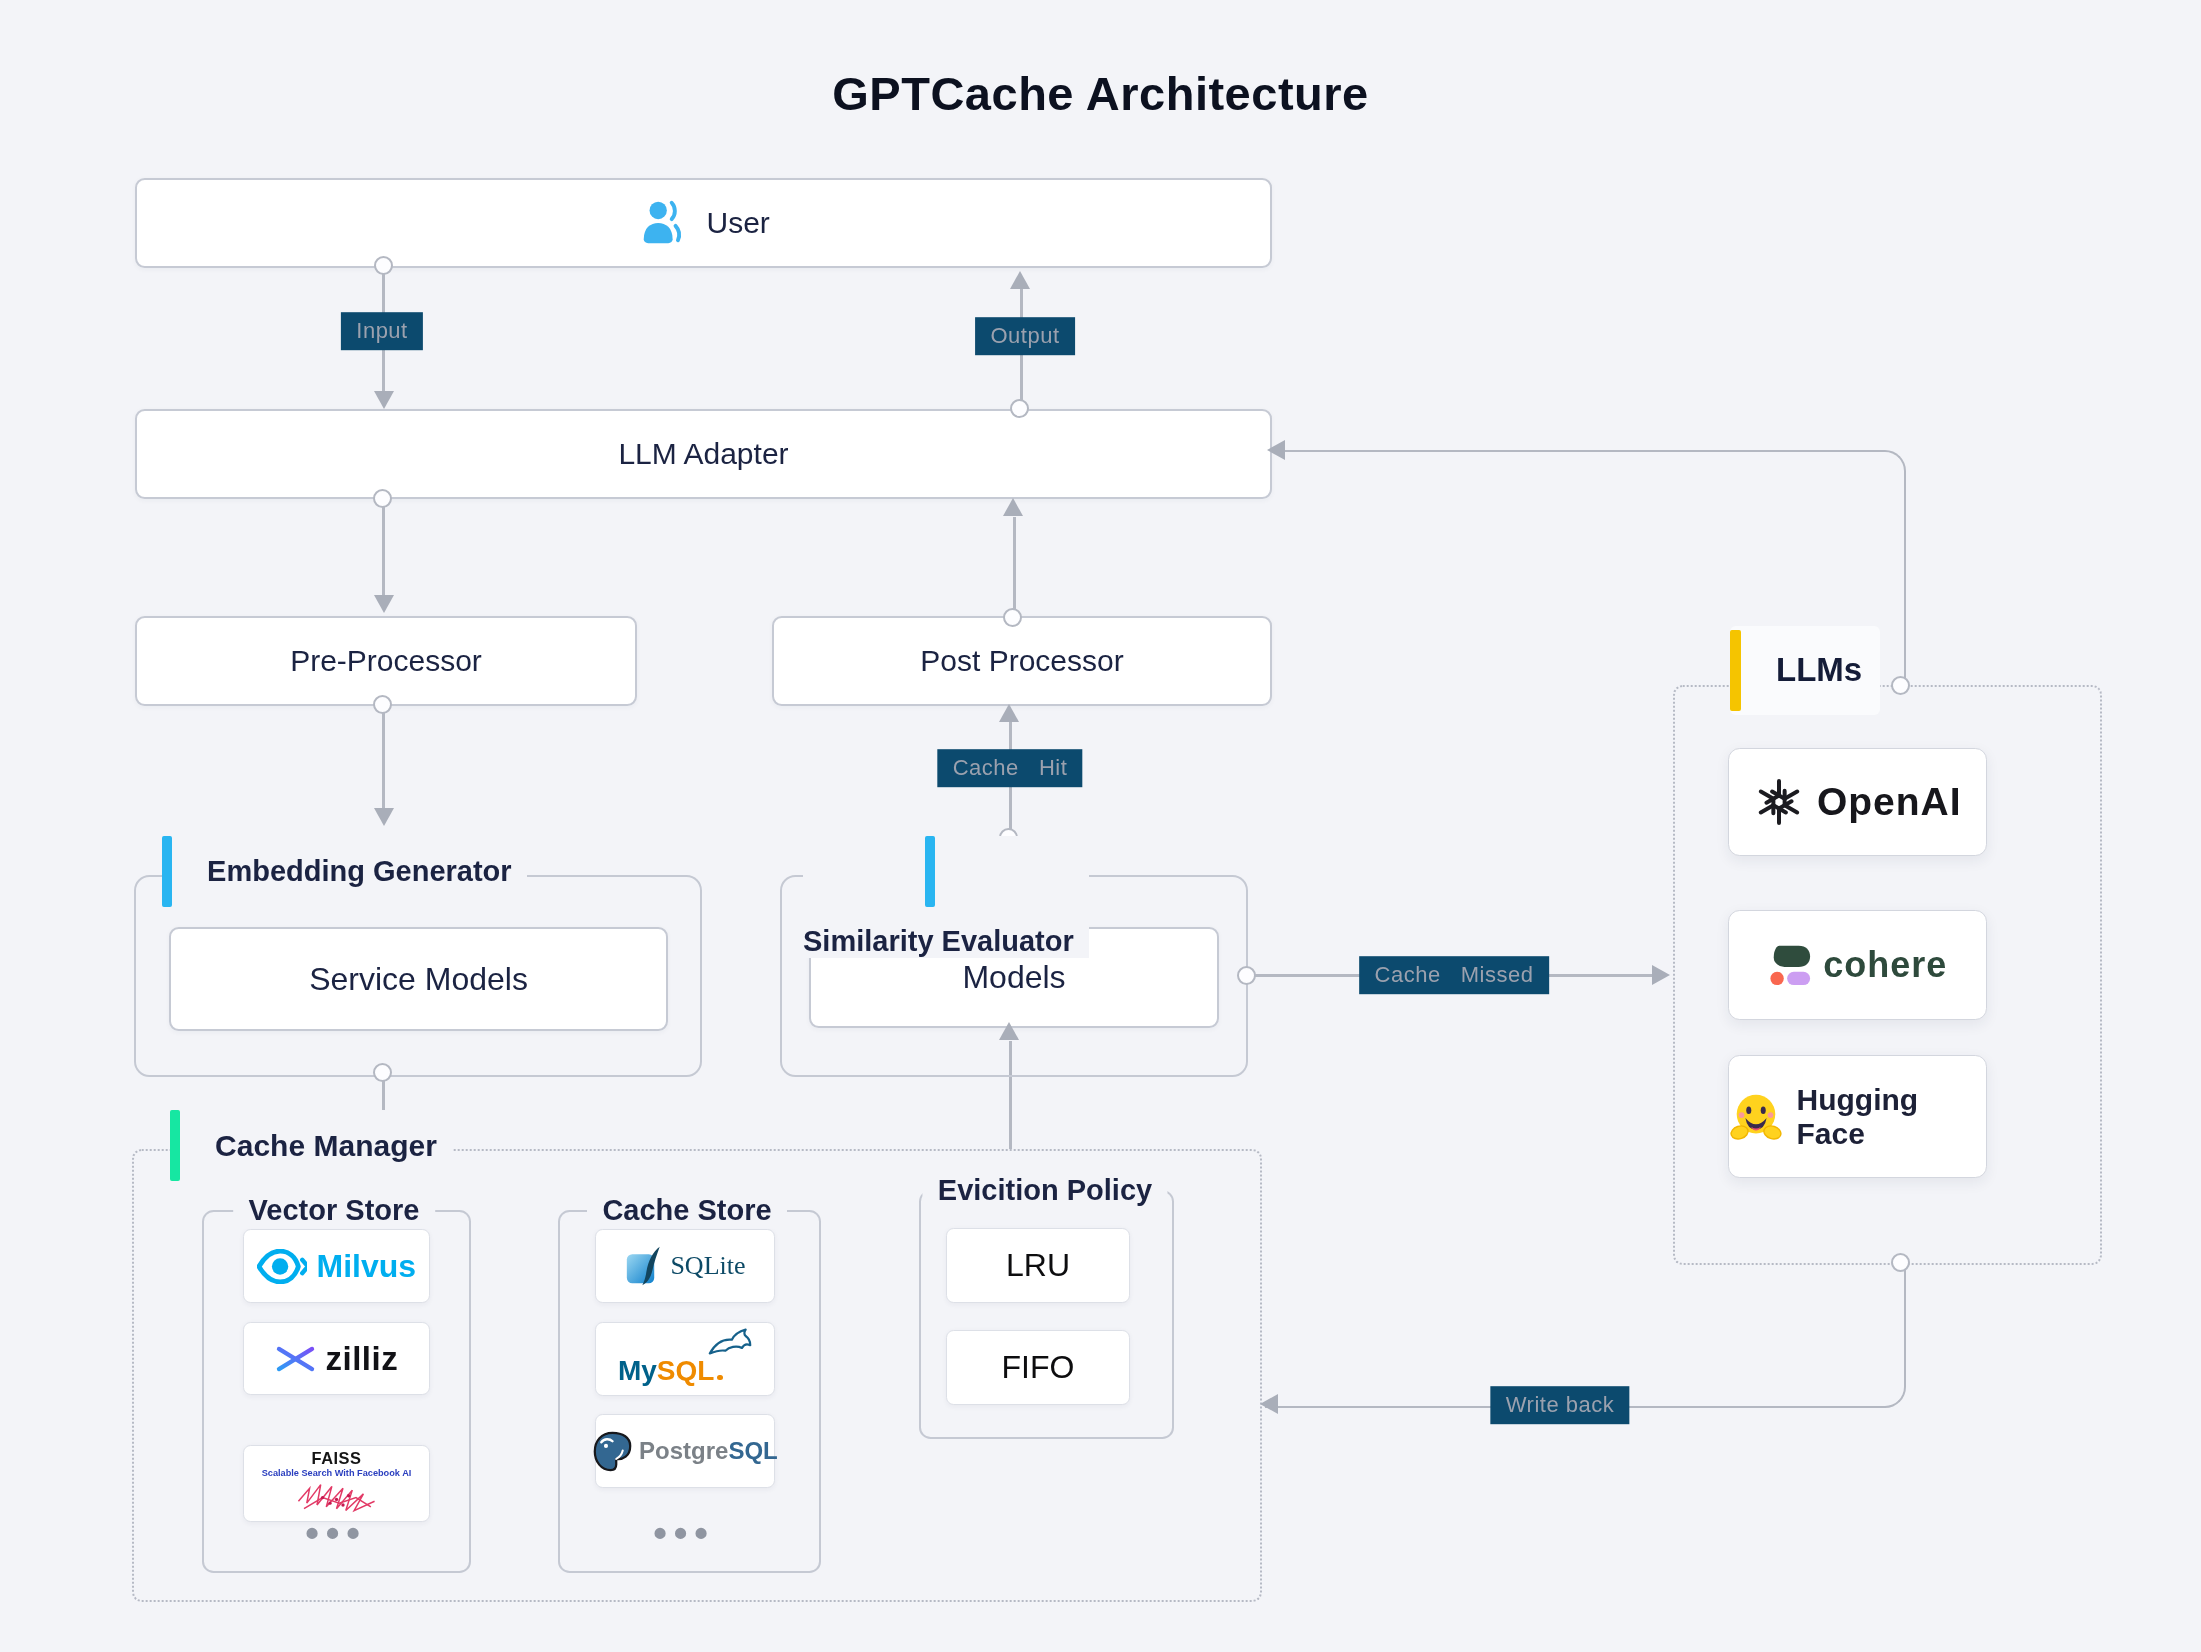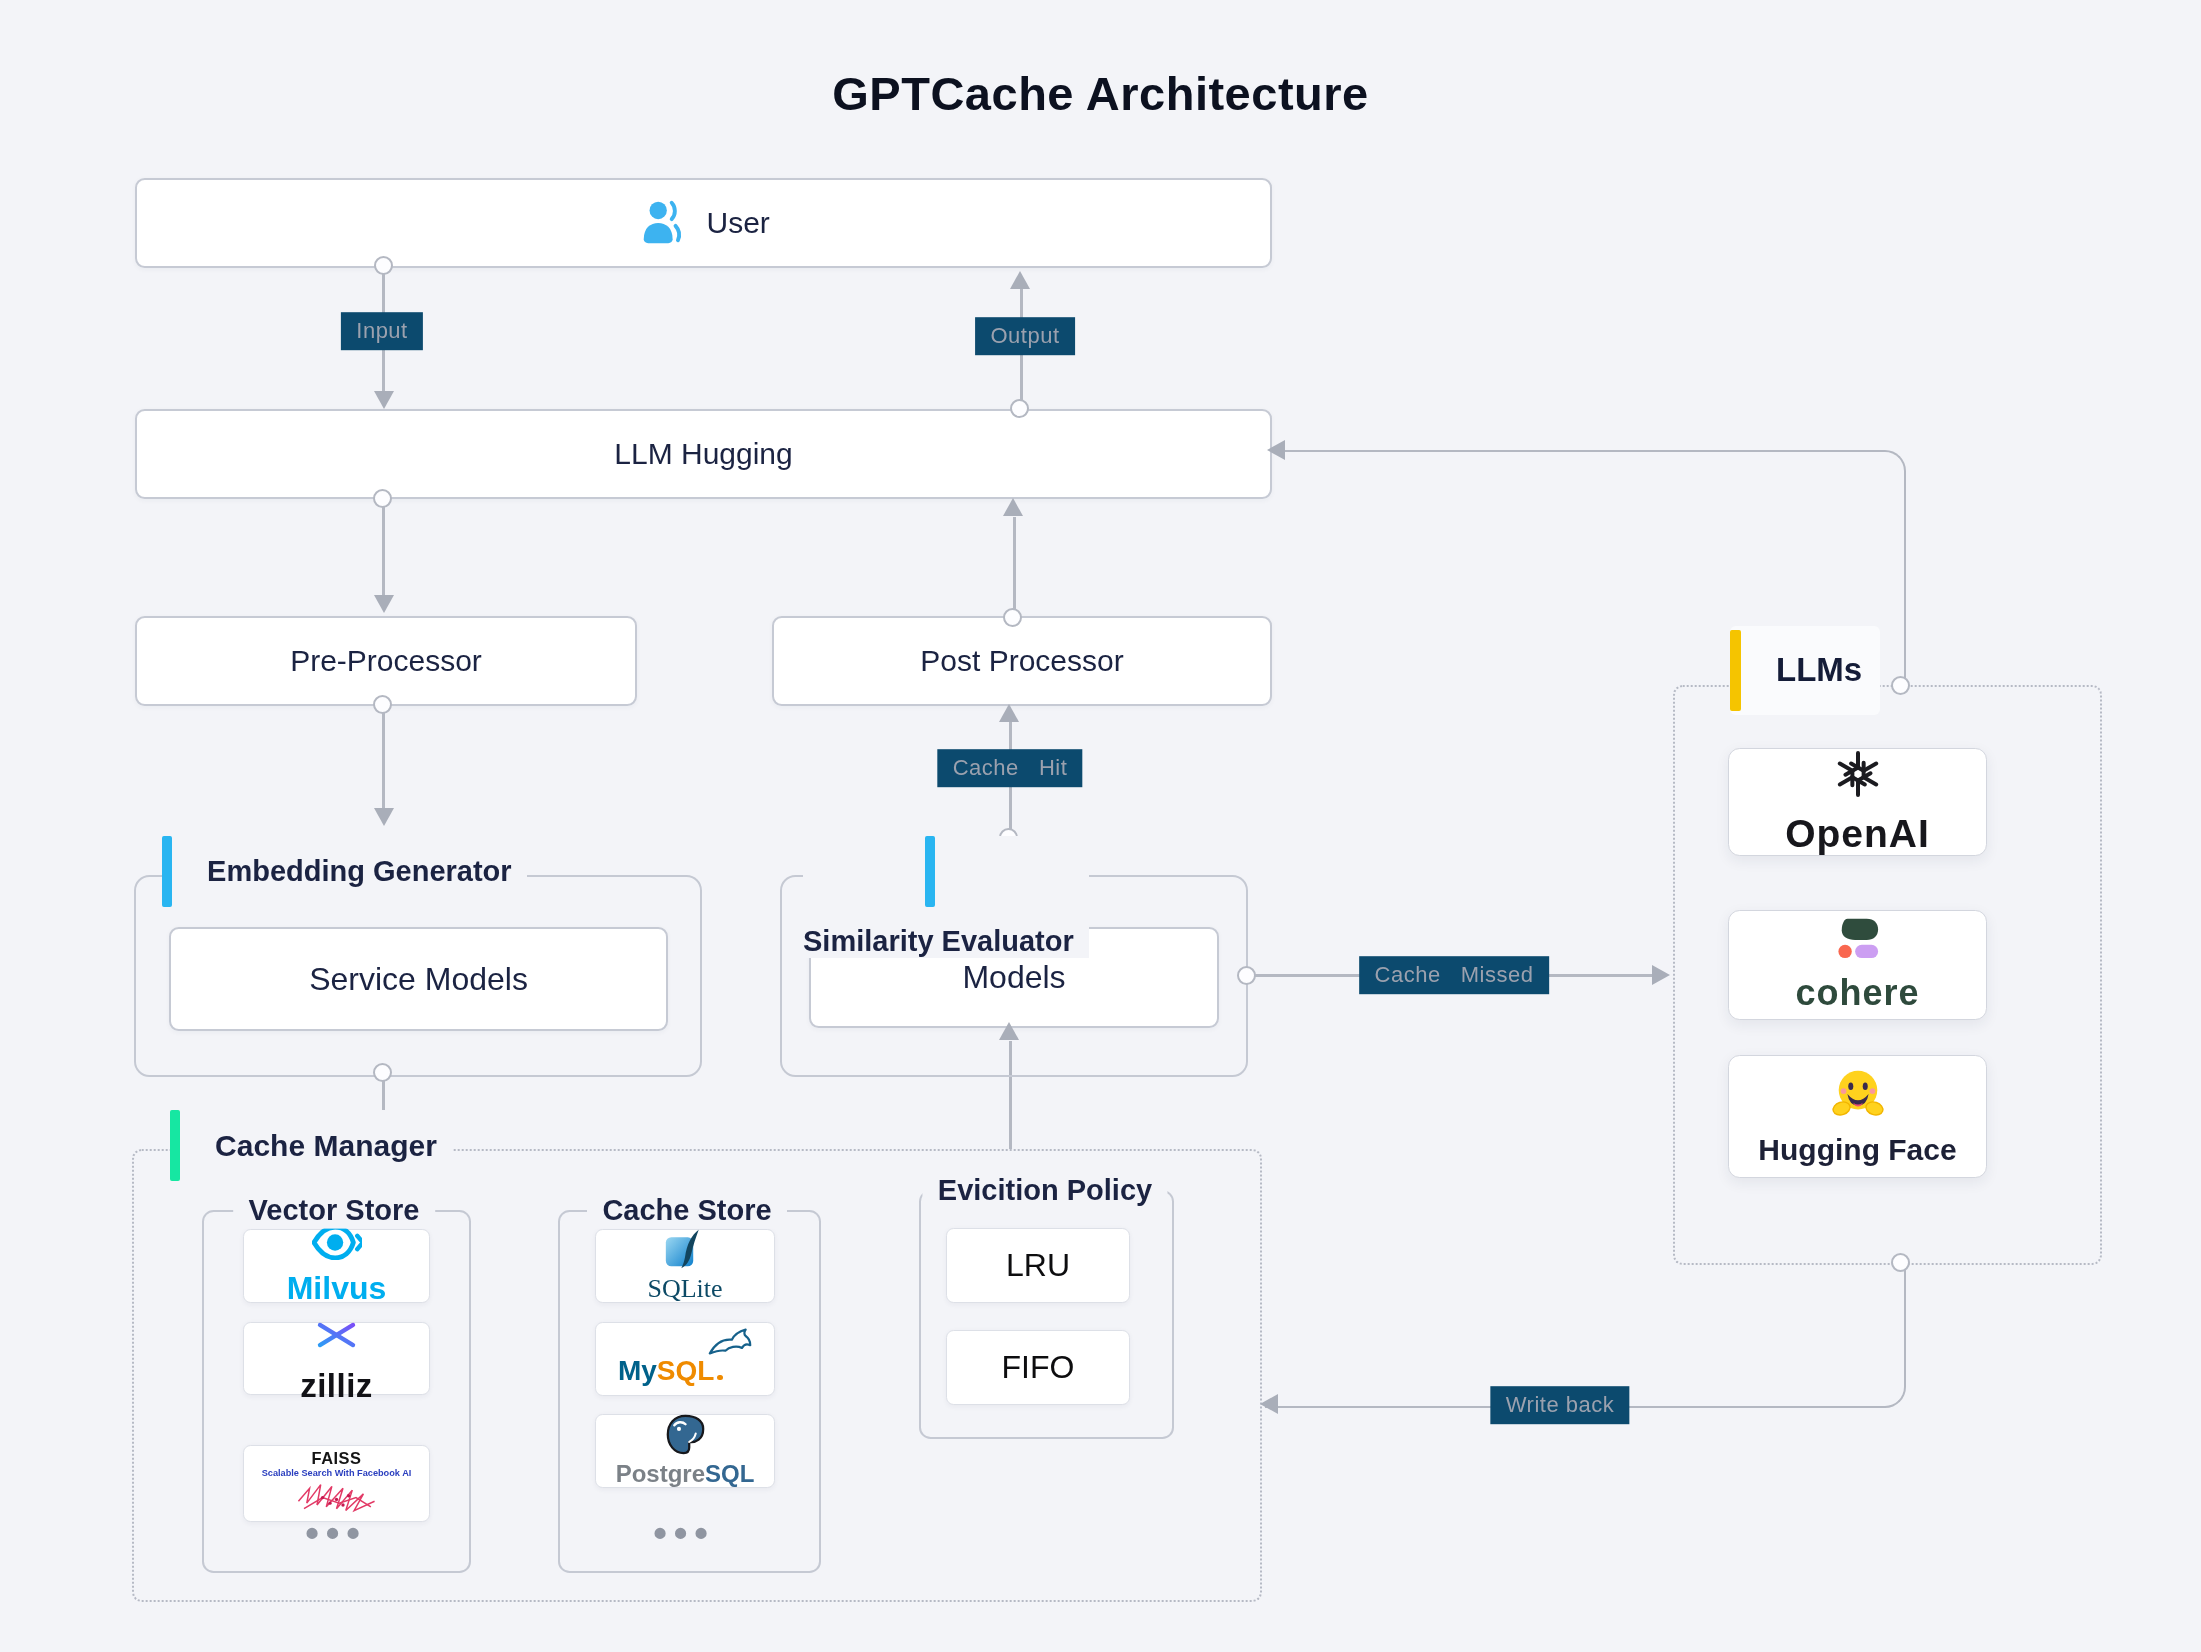--- a/index.html
+++ b/index.html
@@ -15,21 +15,21 @@
   .group{position:absolute;border:2.4px solid #c5c9d3;border-radius:15.4px;}
   .group.dotted{border:2.9px dotted #b6bac5;border-radius:9.7px;}
   .group-label{position:absolute;display:flex;align-items:center;background:#f3f4f8;
                padding:0 15.4px 0 0;color:#1b2342;font-weight:600;font-size:29px;z-index:6;gap:18px;}
   .accent{width:9.7px;height:71px;margin-right:17.4px;border-radius:1.9px;}
   .small-label{position:absolute;transform:translate(-50%,-50%);background:#f3f4f8;
                padding:1.9px 15.4px;color:#1b2342;font-weight:600;font-size:29px;z-index:6;white-space:nowrap;}
   
   .card{position:absolute;background:#fff;border:1.9px solid #dde0e7;border-radius:7.7px;
         display:flex;align-items:center;justify-content:center;gap:9.7px;
-        box-shadow:0 1.9px 5.8px rgba(30,40,70,.05);flex-direction:column;}
+        box-shadow:0 1.9px 5.8px rgba(30,40,70,.05);}
   .llm-card{border-radius:11.6px;border-color:#d3d6de;box-shadow:0 4.8px 13.5px rgba(30,40,70,.07);}
   
   .vline{position:absolute;width:2.9px;background:#b4b8c2;}
   .hline{position:absolute;height:2.9px;background:#b4b8c2;}
   .corner-tr{position:absolute;border-top:2.9px solid #b4b8c2;border-right:2.9px solid #b4b8c2;
              border-top-right-radius:21px;}
   .corner-br{position:absolute;border-bottom:2.9px solid #b4b8c2;border-right:2.9px solid #b4b8c2;
              border-bottom-right-radius:21px;}
   .dot{position:absolute;width:15.4px;height:15.4px;border:2.9px solid #b4b8c2;border-radius:50%;
        background:#fdfdff;z-index:5;}
@@ -116,21 +116,21 @@
         <g stroke="#3db3f0" stroke-width="4" fill="none" stroke-linecap="round">
           <path d="M36 6 a12.5 12.5 0 0 1 0 17"></path>
           <path d="M40 30 a14 14 0 0 1 2.5 15"></path>
         </g>
       </svg>
     </span>
     <span>User</span>
   </div>
 
   <div class="node" style="left:135px;top:409px;width:1133px;height:86px;">
-    <span>LLM Hugging</span>
+    <span>LLM Adapter</span>
   </div>
 
   <div class="node" style="left:135px;top:616px;width:498px;height:86px;">
     <span>Pre-Processor</span>
   </div>
 
   <div class="node" style="left:772px;top:616px;width:496px;height:86px;">
     <span>Post Processor</span>
   </div>
 

